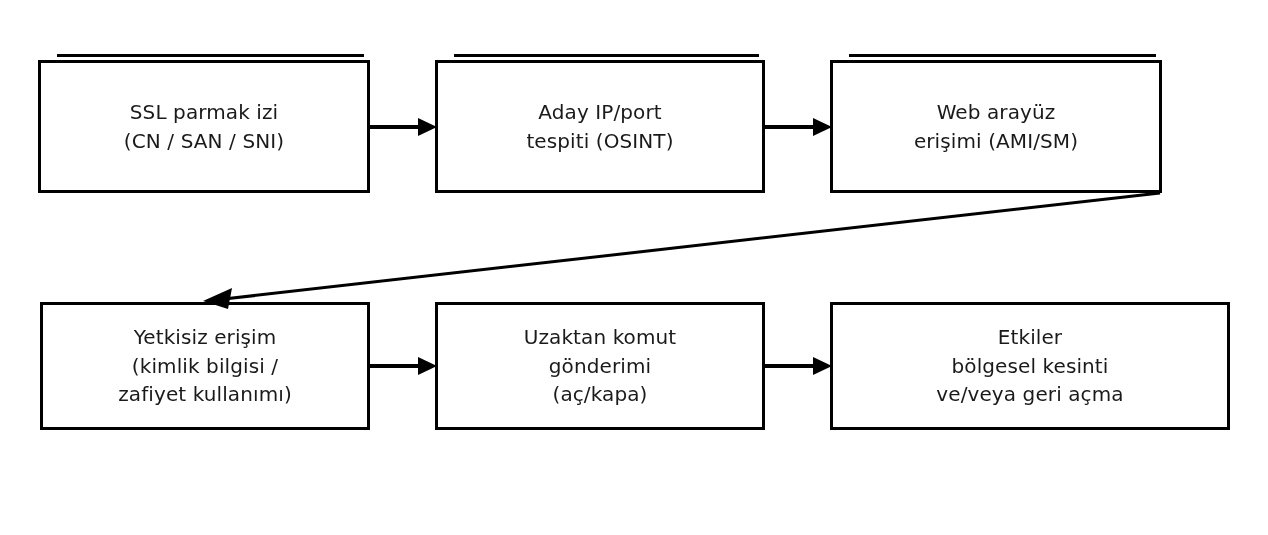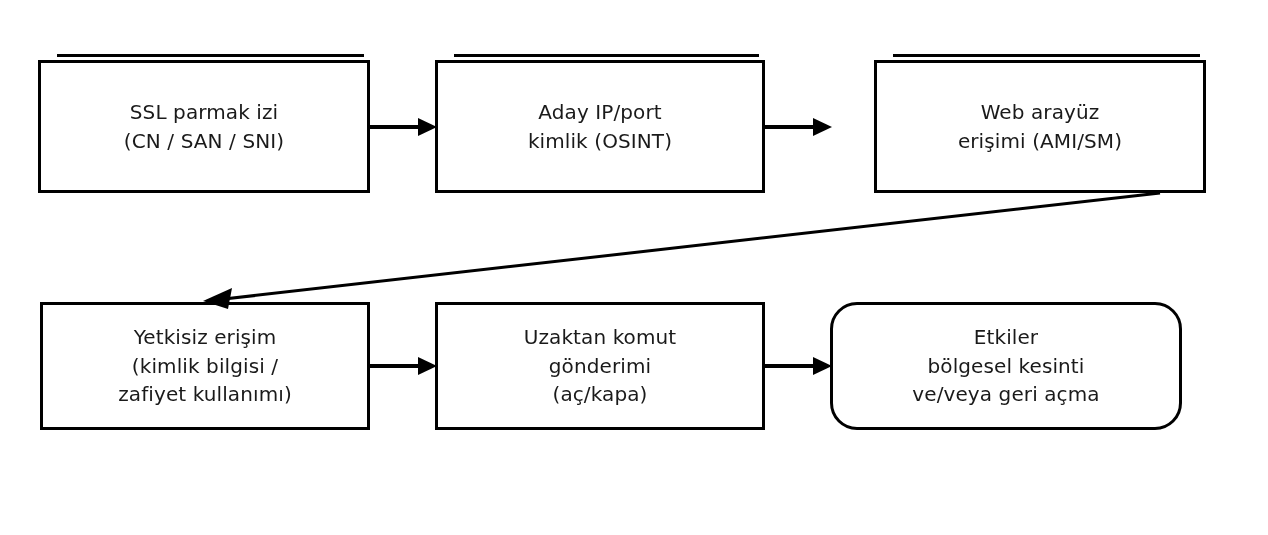--- a/index.html
+++ b/index.html
@@ -81,41 +81,41 @@
 
 <div id="canvas">
 
   <div class="node stacked" style="left:38px; top:60px; width:332px; height:133px;">
     <div class="node-label">SSL parmak izi
 (CN / SAN / SNI)</div>
   </div>
 
   <div class="node stacked" style="left:435px; top:60px; width:330px; height:133px;">
     <div class="node-label">Aday IP/port
-kimlik (OSINT)</div>
+tespiti (OSINT)</div>
   </div>
 
-  <div class="node stacked" style="left:830px; top:60px; width:332px; height:133px;margin-left:44px;">
+  <div class="node stacked" style="left:830px; top:60px; width:332px; height:133px;">
     <div class="node-label">Web arayüz
 erişimi (AMI/SM)</div>
   </div>
 
   <div class="node" style="left:40px; top:302px; width:330px; height:128px;text-align:center;">
     <div class="node-label">Yetkisiz erişim
 (kimlik bilgisi /
 zafiyet kullanımı)</div>
   </div>
 
   <div class="node" style="left:435px; top:302px; width:330px; height:128px;align-items:center;">
     <div class="node-label">Uzaktan komut
 gönderimi
 (aç/kapa)</div>
   </div>
 
-  <div class="node" style="left:830px; top:302px; width:352px; height:128px;border-radius:27px;">
+  <div class="node" style="left:830px; top:302px; width:400px; height:128px;">
     <div class="node-label">Etkiler
 bölgesel kesinti
 ve/veya geri açma</div>
   </div>
 
   <svg class="arrow-h" style="left:370px; top:115px; width:67px; height:24px;" viewBox="0 0 67 24">
     <line x1="0" y1="12" x2="53" y2="12" stroke="#000000" stroke-width="4"></line>
     <polygon points="48,3 67,12 48,21" fill="#000000"></polygon>
   </svg>
 

